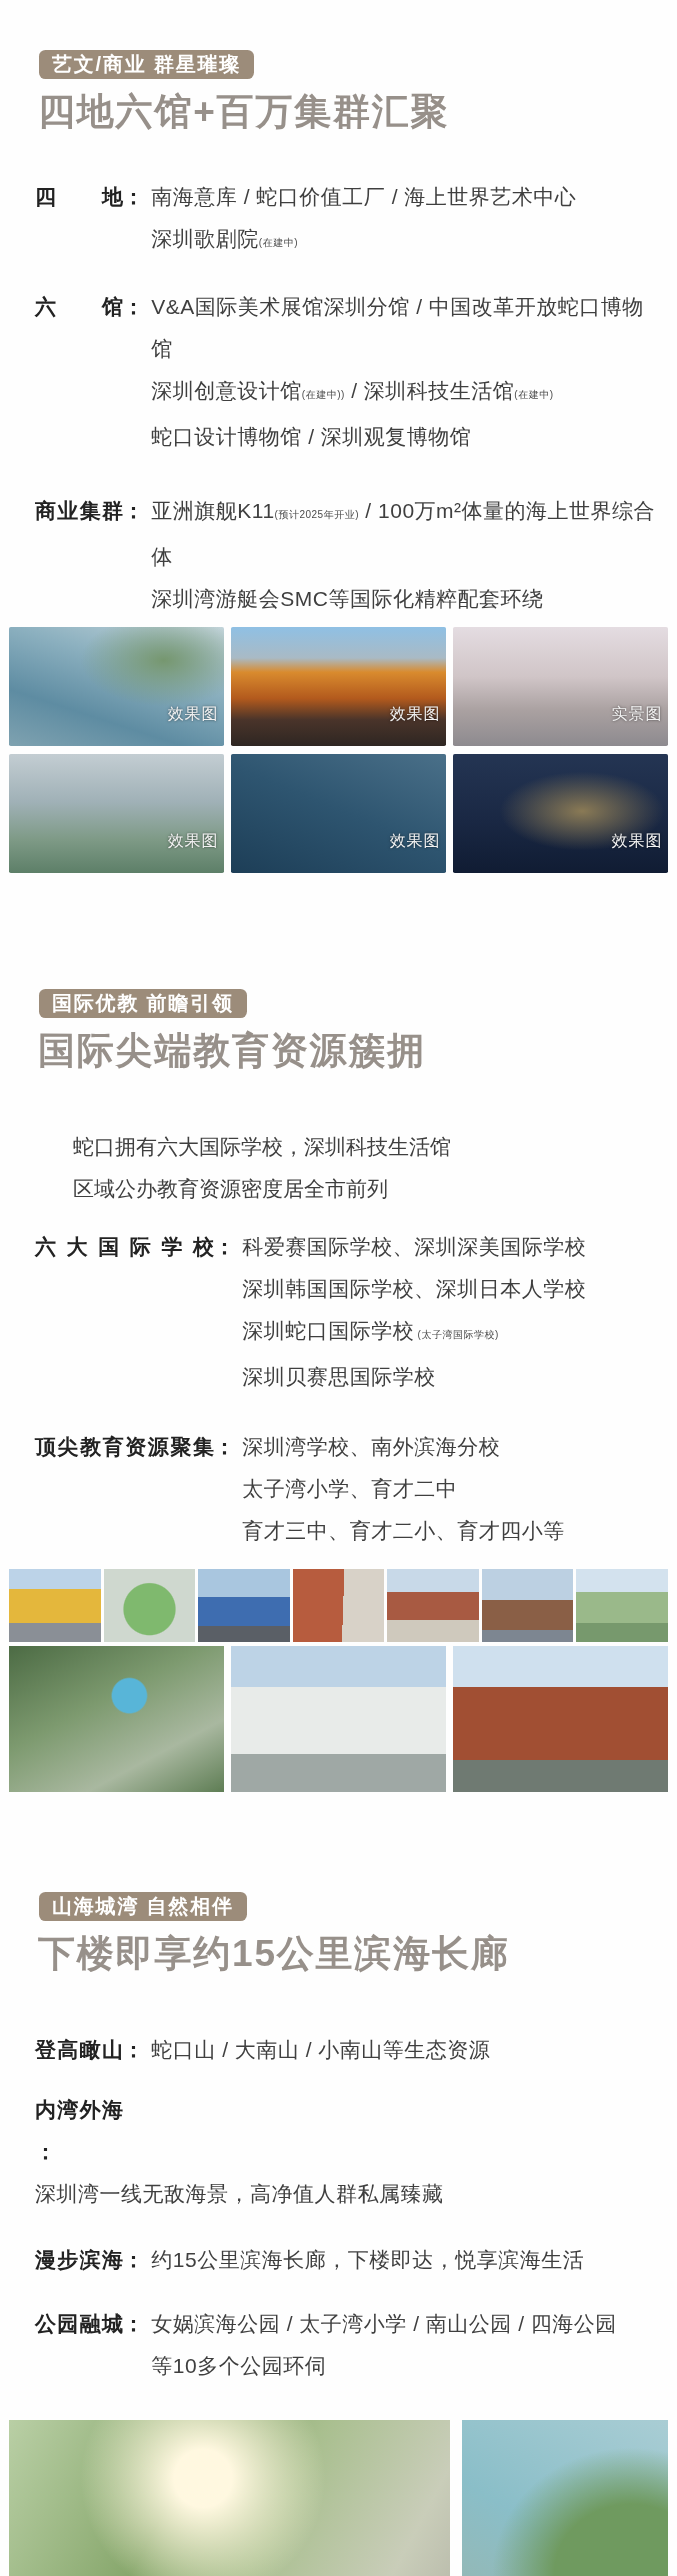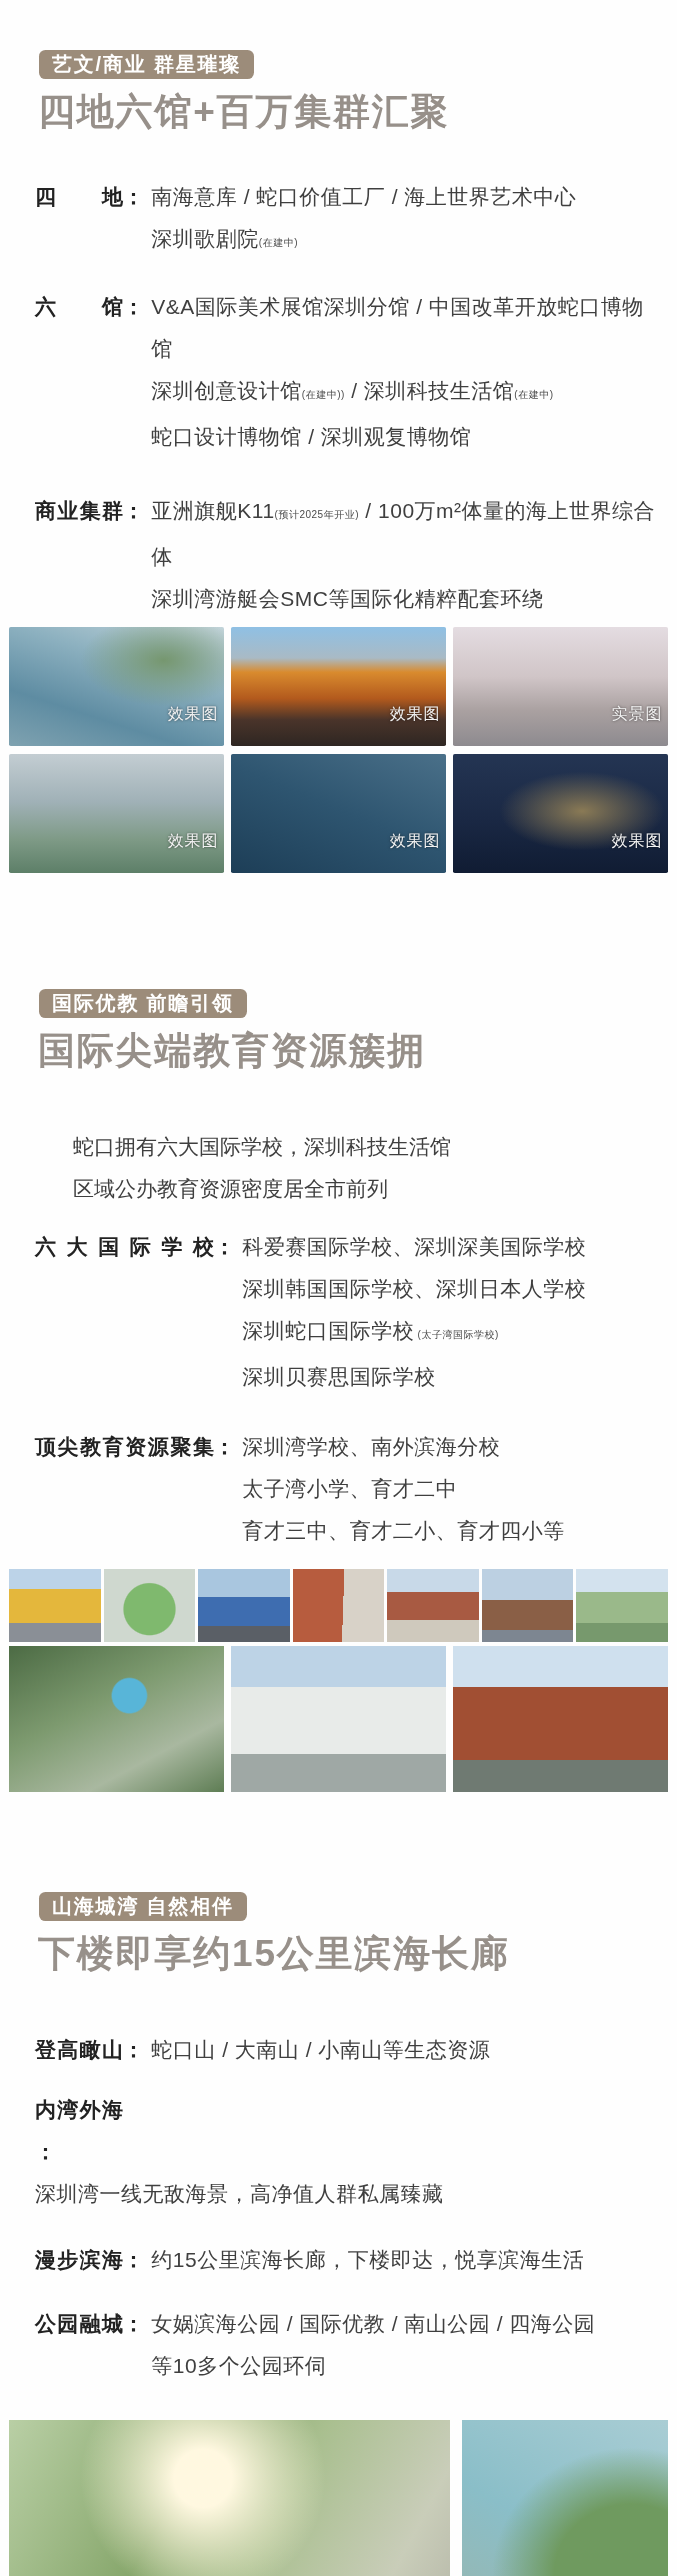--- a/index.html
+++ b/index.html
@@ -200,21 +200,21 @@
         <span class="spec-label">漫步滨海</span>
         <span class="spec-colon">：</span>
         <div class="spec-content">
           <span class="spec-line"><span>约15公里滨海长廊，下楼即达，悦享滨海生活</span></span>
         </div>
       </div>
       <div class="spec-row mt24">
         <span class="spec-label">公园融城</span>
         <span class="spec-colon">：</span>
         <div class="spec-content">
-          <span class="spec-line"><span>女娲滨海公园 / 国际优教 / 南山公园 / 四海公园</span></span>
+          <span class="spec-line"><span>女娲滨海公园 / 太子湾小学 / 南山公园 / 四海公园</span></span>
           <span class="spec-line"><span>等10多个公园环伺</span></span>
         </div>
       </div>
     </div>
 
     <div class="footer-imgs">
       <div class="fimg1 g-prom"></div>
       <div class="fimg2 g-coast">
           <span class="tag">实景图</span>
         </div>

